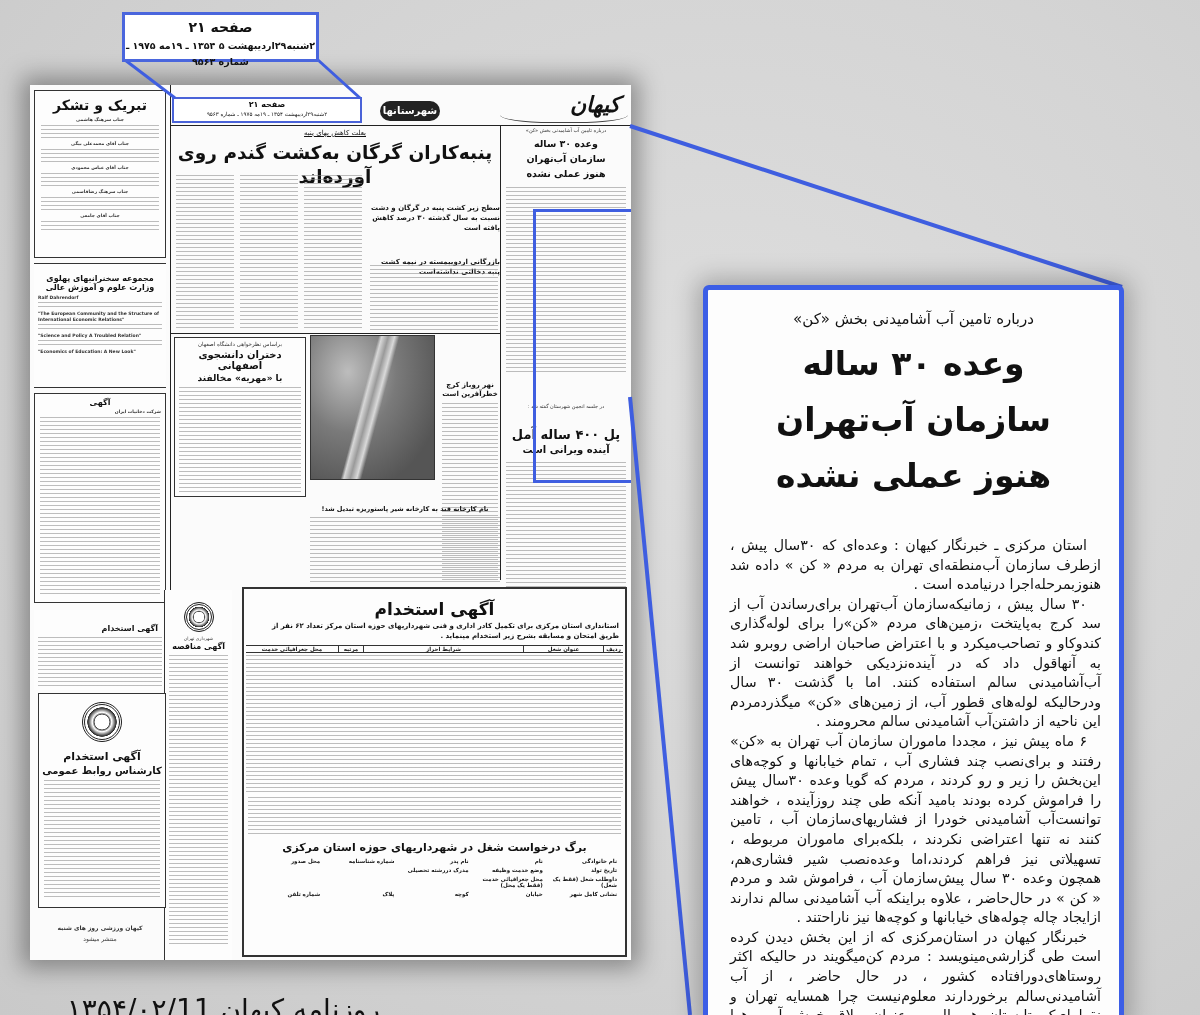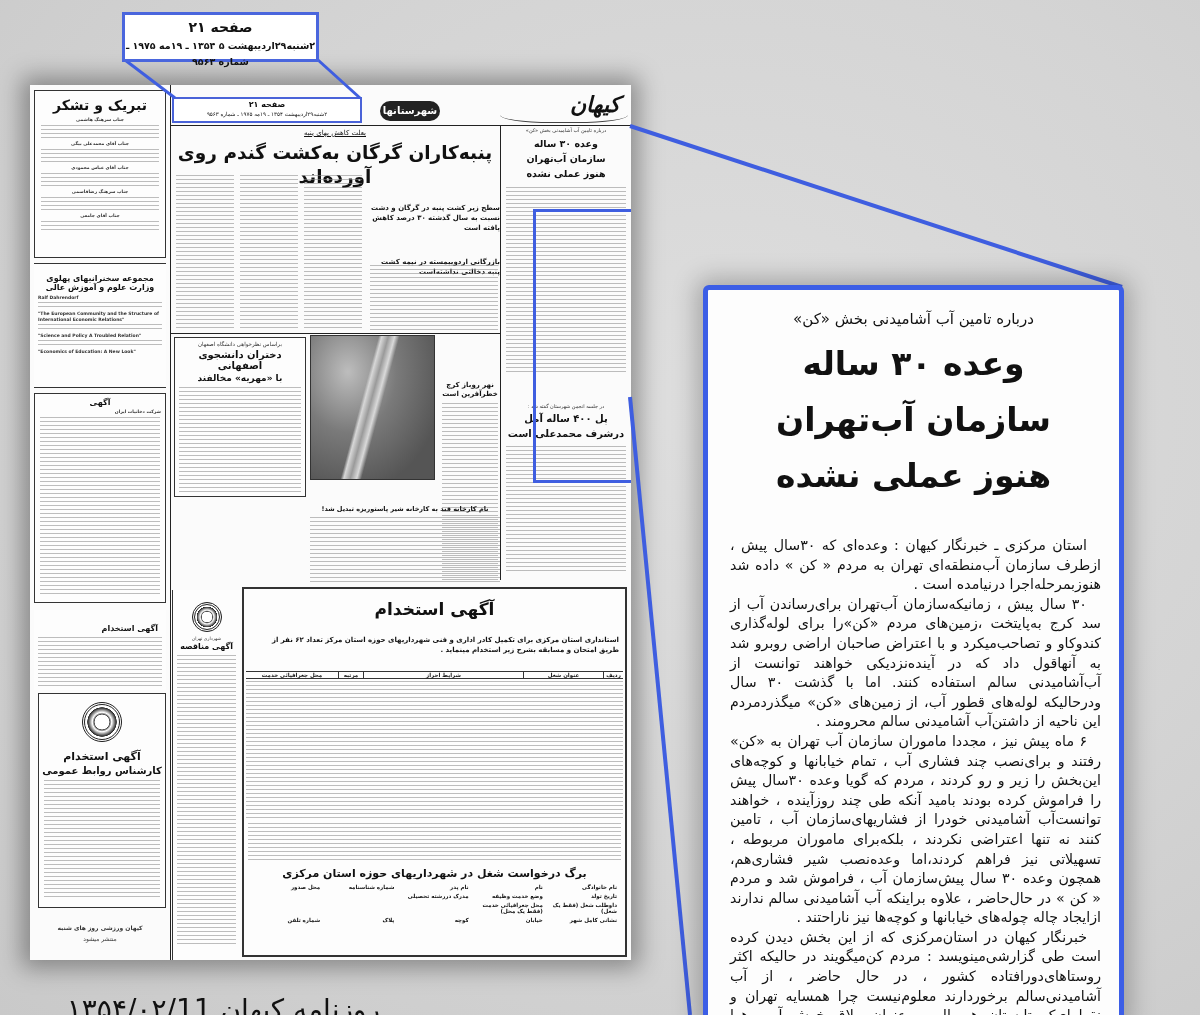--- a/index.html
+++ b/index.html
@@ -168,21 +168,21 @@
   <div class="box" style="left:4px; top:308px; width:132px; height:210px;">
     <div class="ad-title" style="font-size:8px; margin-top:4px;">آگهی</div>
     <div class="tiny" style="font-weight:bold; margin:2px 4px;">شرکت دخانیات ایران</div>
     <div class="fill-lines" style="height:178px; margin:2px 5px;"></div>
   </div>
 
   <div class="box" style="left:4px; top:525px; width:132px; height:80px; border:none;">
     <div class="ad-title" style="font-size:8px; margin-top:14px; margin-right:8px; text-align:right;">آگهی استخدام</div>
     <div class="fill-lines" style="height:50px; margin:4px 4px;"></div>
   </div>
-  <div class="box" style="left:142px; top:505px; width:68px; height:370px; border:none; border-left:1px solid #333;">
+  <div class="box" style="left:134px; top:505px; width:68px; height:370px; border:none; border-left:1px solid #333;">
     <div class="emblem" style="margin-top:12px; width:30px; height:30px;"></div>
     <div class="tiny center" style="margin-top:4px;">شهرداری تهران</div>
     <div class="ad-title" style="font-size:8px;">آگهی مناقصه</div>
     <div class="fill-lines" style="height:290px; margin:4px 4px;"></div>
   </div>
 
   <div class="box" style="left:8px; top:608px; width:128px; height:215px;">
     <div class="emblem" style="margin-top:8px;"></div>
     <div class="ad-title" style="font-size:11px; margin-top:8px;">آگهی استخدام</div>
     <div class="ad-title" style="font-size:10px; margin-top:2px;">کارشناس روابط عمومی</div>
@@ -225,28 +225,28 @@
   <div class="col" style="left:476px; top:42px; width:120px;">
     <div class="tiny center" style="font-size:5px;">درباره تامین آب آشامیدنی بخش «کن»</div>
     <div class="ad-title" style="font-size:9.5px; line-height:15px; margin-top:3px;">وعده ۳۰ ساله</div>
     <div class="ad-title" style="font-size:9.5px; line-height:15px;">سازمان آب‌تهران</div>
     <div class="ad-title" style="font-size:9.5px; line-height:15px;">هنوز عملی نشده</div>
     <div class="fill-lines" style="height:185px; margin-top:6px;"></div>
   </div>
 
   <div class="col" style="left:476px; top:318px; width:120px;">
     <div class="tiny center" style="font-size:5px;">در جلسه انجمن شهرستان گفته شد :</div>
-    <div class="ad-title" style="font-size:10px; line-height:15px; margin-top:2px;">پل ۴۰۰ ساله آمل</div>
-    <div class="ad-title" style="font-size:10px; line-height:15px;">درشرف محمدعلی است</div>
+    <div class="ad-title" style="font-size:13px; line-height:15px; margin-top:18px;">پل ۴۰۰ ساله آمل</div>
+    <div class="ad-title" style="font-size:10px; line-height:15px;">آینده ویرانی است</div>
     <div class="fill-lines" style="height:125px; margin-top:5px;"></div>
   </div>
 
   <div class="box" style="left:212px; top:502px; width:385px; height:370px; border:2px solid #333;">
     <div class="ad-title" style="font-size:17px; margin-top:10px;">آگهی استخدام</div>
-    <div style="font-size:7px; line-height:10px; font-weight:bold; margin:16px 6px;">استانداری استان مرکزی برای تکمیل کادر اداری و فنی شهرداریهای حوزه استان مرکز تعداد ۶۲ نفر از طریق امتحان و مسابقه بشرح زیر استخدام مینماید .</div>
+    <div style="font-size:7px; line-height:10px; font-weight:bold; margin:2px 6px;">استانداری استان مرکزی برای تکمیل کادر اداری و فنی شهرداریهای حوزه استان مرکز تعداد ۶۲ نفر از طریق امتحان و مسابقه بشرح زیر استخدام مینماید .</div>
     <div style="display:flex; border-top:1px solid #333; border-bottom:1px solid #333; margin:4px 2px 0; font-size:5.5px; font-weight:bold;">
       <div style="width:20px; border-left:1px solid #333; text-align:center;">ردیف</div>
       <div style="width:80px; border-left:1px solid #333; text-align:center;">عنوان شغل</div>
       <div style="width:160px; border-left:1px solid #333; text-align:center;">شرایط احراز</div>
       <div style="width:25px; border-left:1px solid #333; text-align:center;">مرتبه</div>
       <div style="flex:1; text-align:center;">محل جغرافیائی خدمت</div>
     </div>
     <div class="fill-lines" style="height:140px; margin:2px 2px;"></div>
     <div class="fill-lines" style="height:40px; margin:2px 4px;"></div>
     <div class="ad-title" style="font-size:11px; margin-top:4px;">برگ درخواست شغل در شهرداریهای حوزه استان مرکزی</div>

